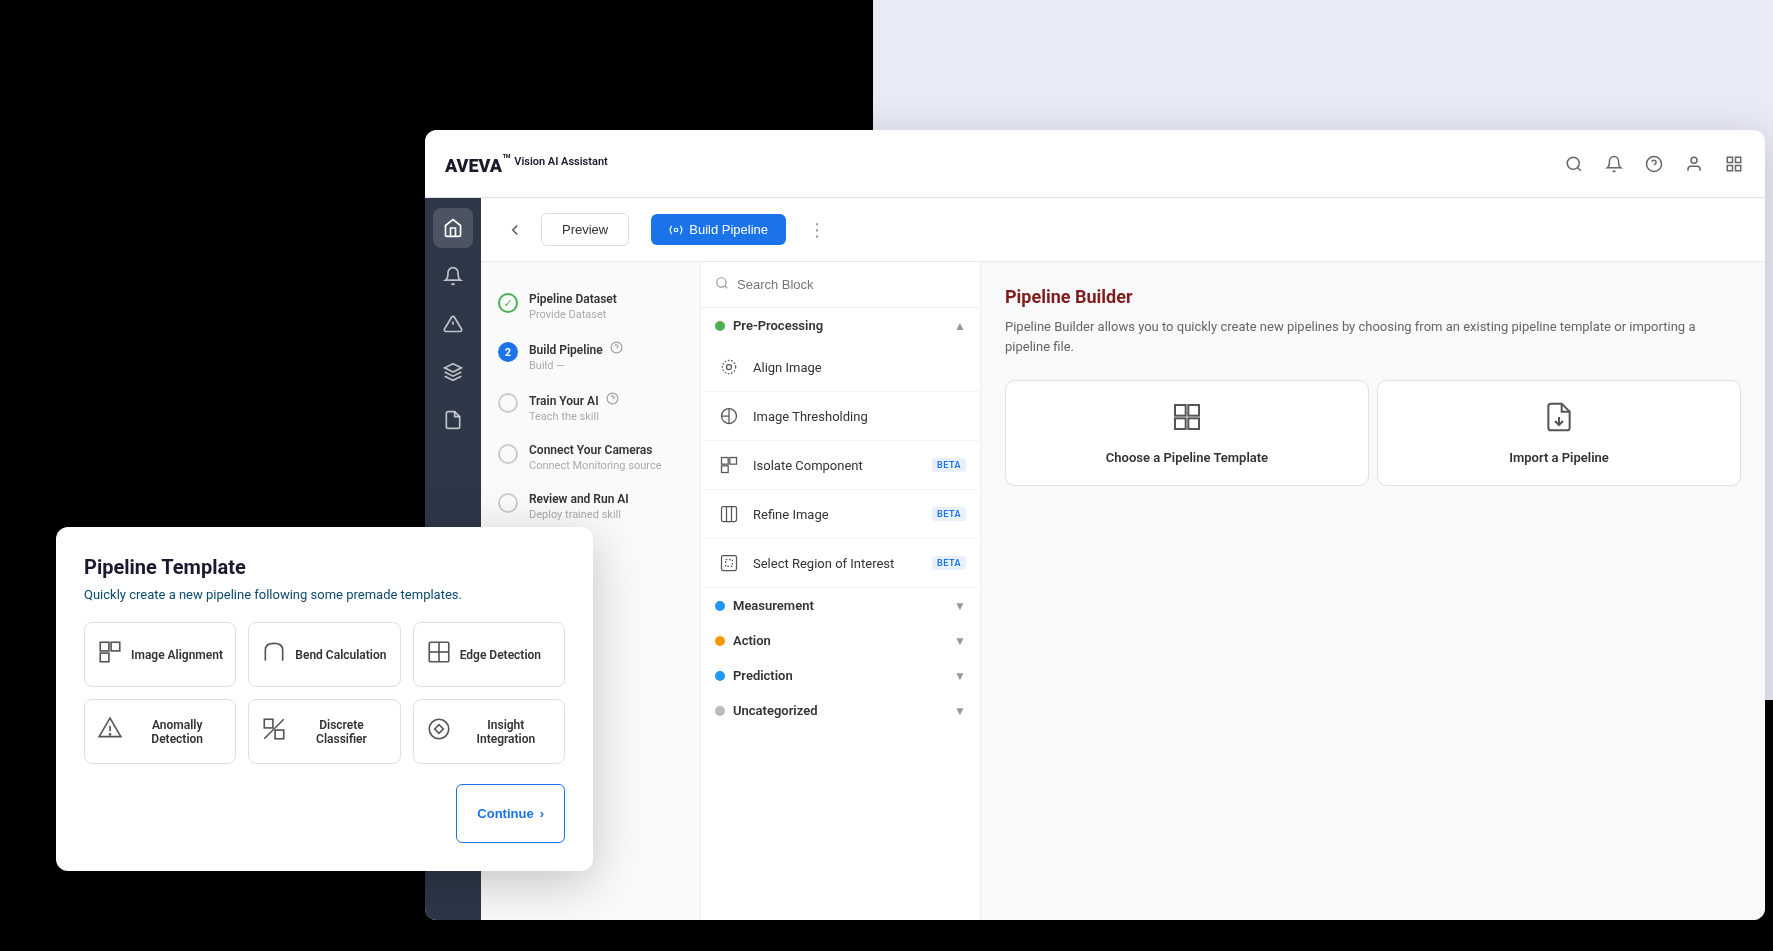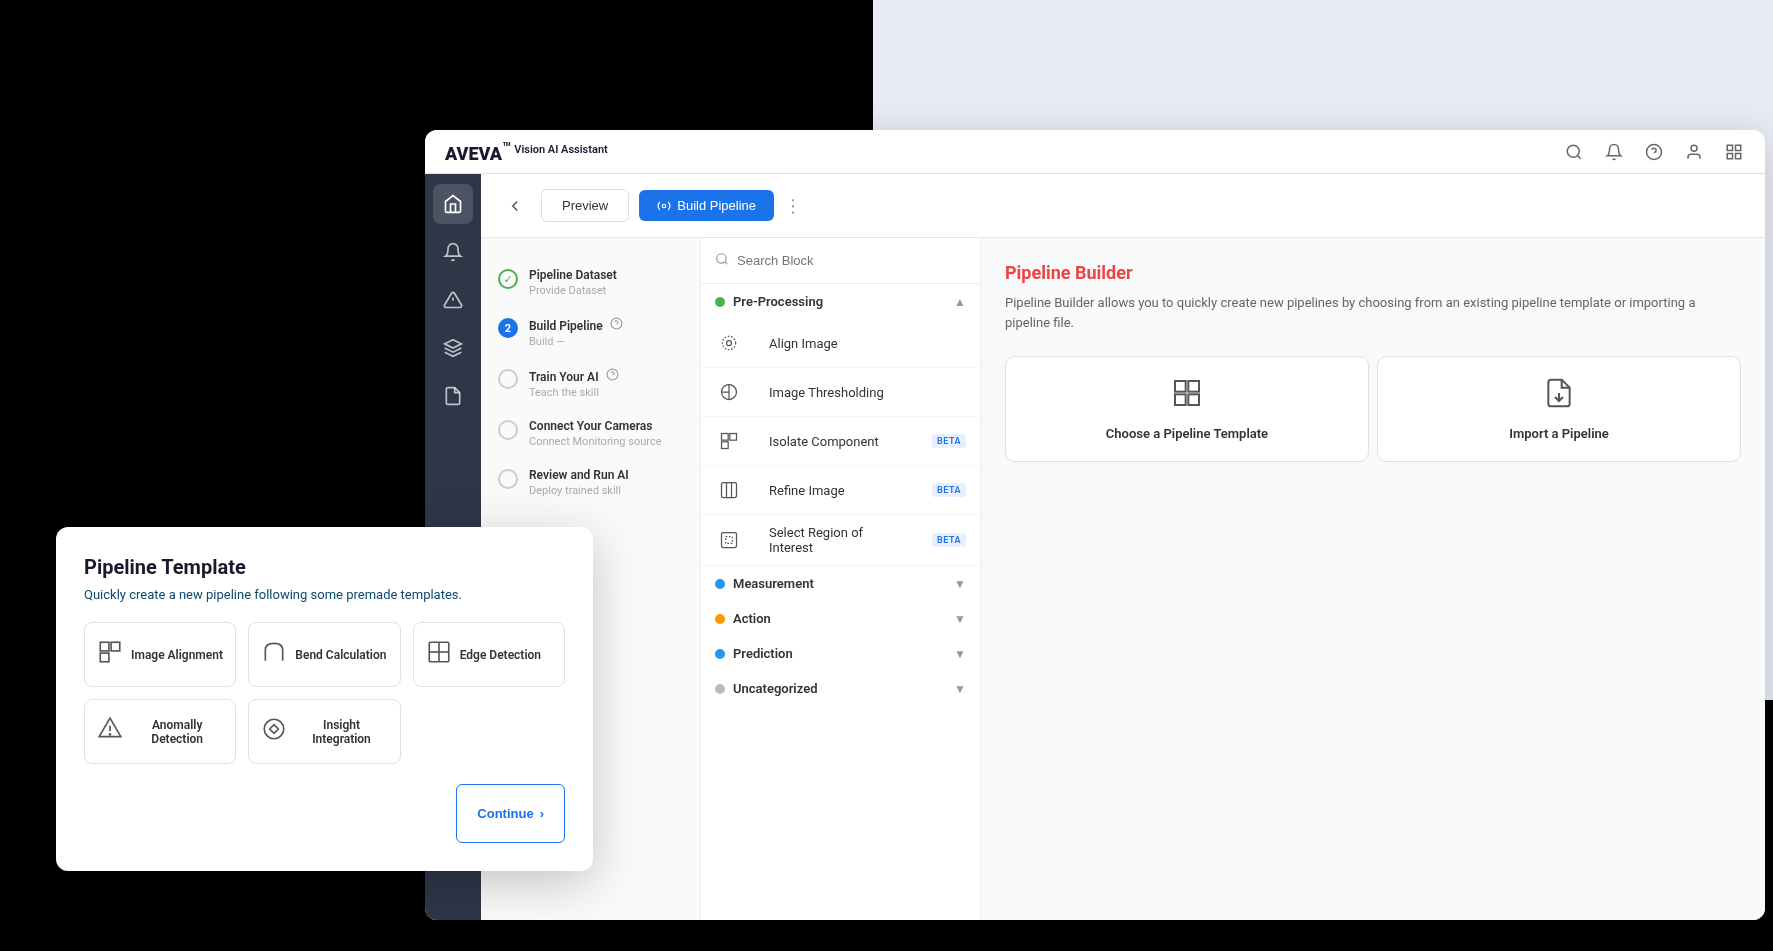--- a/index.html
+++ b/index.html
@@ -33,21 +33,21 @@
       border-radius: 12px;
       box-shadow: 0 8px 40px rgba(0,0,0,0.18);
       overflow: hidden;
       z-index: 2;
       display: flex;
       flex-direction: column;
     }
 
     
     .top-nav {
-      height: 44px;
+      height: 68px;
       background: #fff;
       border-bottom: 1px solid #e0e0e0;
       display: flex;
       align-items: center;
       padding: 13px 20px;
       flex-shrink: 0;
     }
     .top-nav-title {
       font-size: 18px;
       font-weight: 600;
@@ -137,21 +137,21 @@
       color: #999;
       letter-spacing: 0.8px;
     }
     .sub-header-title {
       font-size: 20px;
       font-weight: 700;
       color: #1a1a2e;
     }
     .sub-header-actions {
       display: flex;
-      gap: 10px;
+      gap: 22px;
       align-items: center;
     }
     .btn-preview {
       padding: 8px 20px;
       border: 1px solid #ddd;
       background: #fff;
       border-radius: 6px;
       font-size: 13px;
       font-weight: 500;
       color: #333;
@@ -293,21 +293,21 @@
       flex: 1;
     }
     .chevron {
       color: #999;
       font-size: 12px;
     }
     .block-item {
       display: flex;
       align-items: center;
       padding: 10px 14px;
-      gap: 26px;
+      gap: 10px;
       cursor: pointer;
       border-bottom: 1px solid #f5f5f5;
     }
     .block-icon {
       width: 28px; height: 28px;
       display: flex; align-items: center; justify-content: center;
       font-size: 16px;
       color: #555;
     }
     .block-name {
@@ -328,21 +328,21 @@
     
     .builder-panel {
       flex: 1;
       background: #f8f9fa;
       padding: 24px;
       overflow-y: auto;
     }
     .builder-title {
       font-size: 18px;
       font-weight: 700;
-      color: #ef4444;
+      color: #7f1d1d;
       margin-bottom: 10px;
     }
     .builder-desc {
       font-size: 13px;
       color: #666;
       line-height: 1.5;
       margin-bottom: 24px;
     }
     .builder-cards {
       display: flex;
@@ -777,20 +777,30 @@
         <div class="template-icon">
           <svg width="26" height="26" viewBox="0 0 24 24" fill="none" stroke="#555" stroke-width="1.5">
               <path d="M12 2L2 19h20L12 2z"></path>
               <line x1="12" y1="9" x2="12" y2="14"></line>
               <circle cx="12" cy="17" r="0.5" fill="#555"></circle>
             </svg>
         </div>
         <div class="template-label">Anomally Detection</div>
       </div>
 
+      <div class="template-item">
+        <div class="template-icon">
+          <svg width="26" height="26" viewBox="0 0 24 24" fill="none" stroke="#555" stroke-width="1.5">
+              <rect x="3" y="3" width="8" height="8"></rect>
+              <rect x="13" y="13" width="8" height="8"></rect>
+              <line x1="3" y1="21" x2="21" y2="3"></line>
+            </svg>
+        </div>
+        <div class="template-label">Discrete Classifier</div>
+      </div>
 
       <div class="template-item">
         <div class="template-icon">
           <svg width="26" height="26" viewBox="0 0 24 24" fill="none" stroke="#555" stroke-width="1.5">
               <circle cx="12" cy="12" r="9"></circle>
               <path d="M8 12 L12 8 L16 12 L12 16 Z"></path>
             </svg>
         </div>
         <div class="template-label">Insight Integration</div>
       </div>

